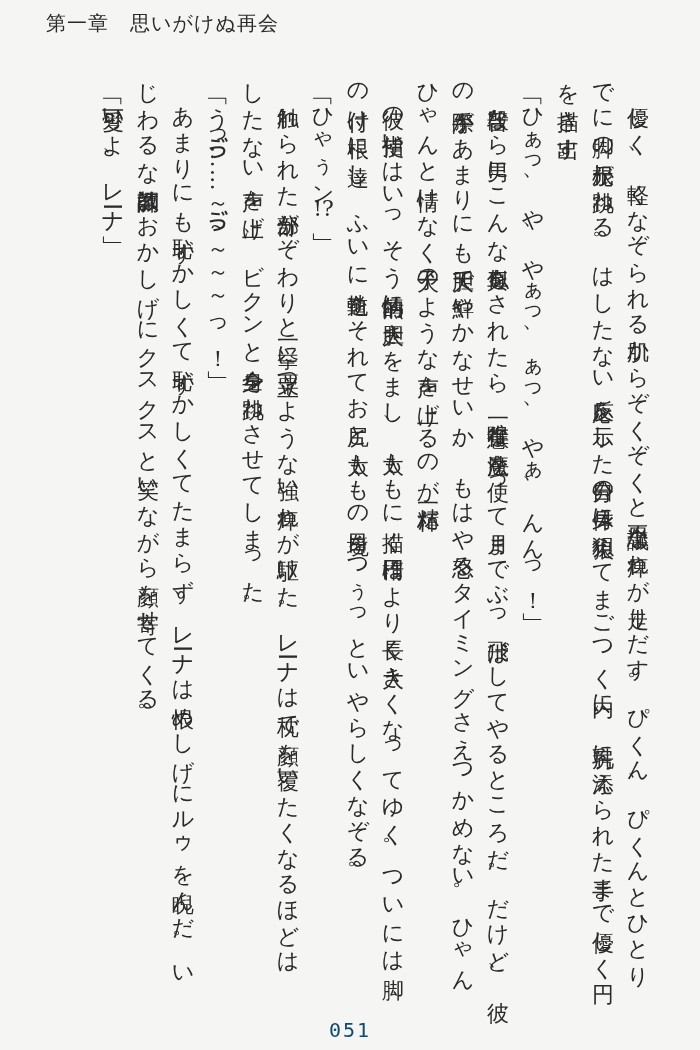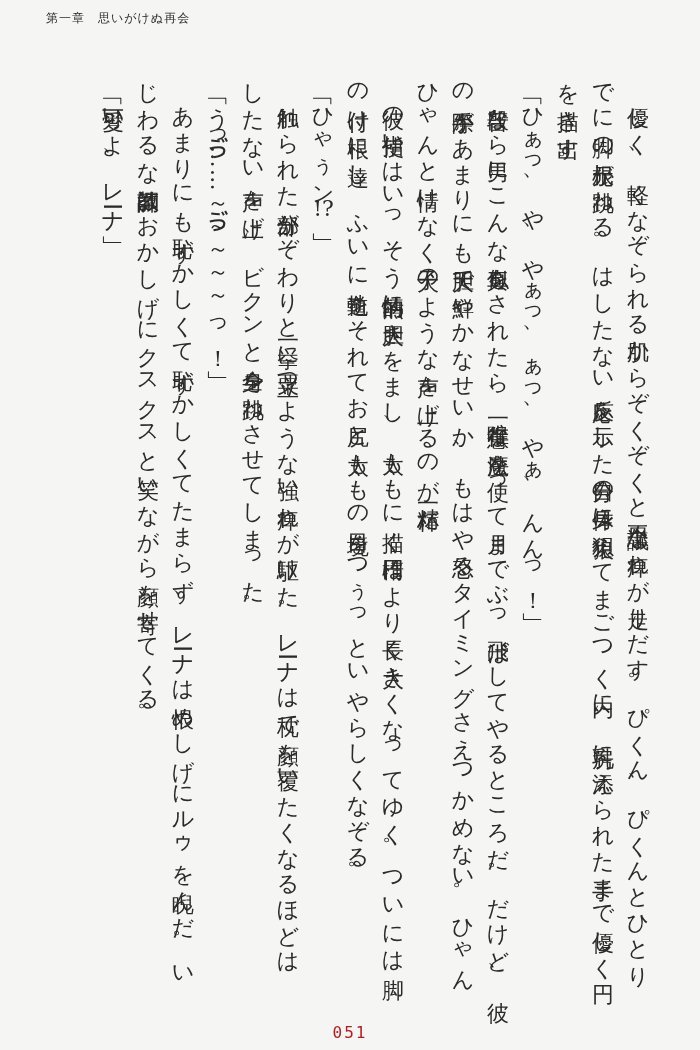--- a/index.html
+++ b/index.html
@@ -13,21 +13,21 @@
     height: 1050px;
     background: #f5f5f3;
     overflow: hidden;
     font-family: "DejaVu Serif", "Liberation Serif", serif;
     color: #262626;
   }
   .chapter-header {
     position: absolute;
     top: 10px;
     left: 46px;
-    font-size: 12px;
+    font-size: 20px;
     letter-spacing: 1px;
     white-space: pre;
     color: #2a2a2a;
   }
   .text-block {
     position: absolute;
     top: 68px;
     right: 44px;
     width: 598px;
     height: 918px;
@@ -48,23 +48,23 @@
     -webkit-text-combine: horizontal;
     letter-spacing: 0;
   }
   .page-number {
     position: absolute;
     bottom: 8px;
     left: 0;
     right: 0;
     text-align: center;
     font-family: "DejaVu Sans Mono", "Liberation Mono", monospace;
-    font-size: 16px;
+    font-size: 20px;
     letter-spacing: 2px;
-    color: #b91c1c;
+    color: #0c4a6e;
     margin-top: 12px;
   }
 </style>
 </head>
 <body>
 
 <div class="page">
 
   <div class="chapter-header">第一章　思いがけぬ再会</div>
 

